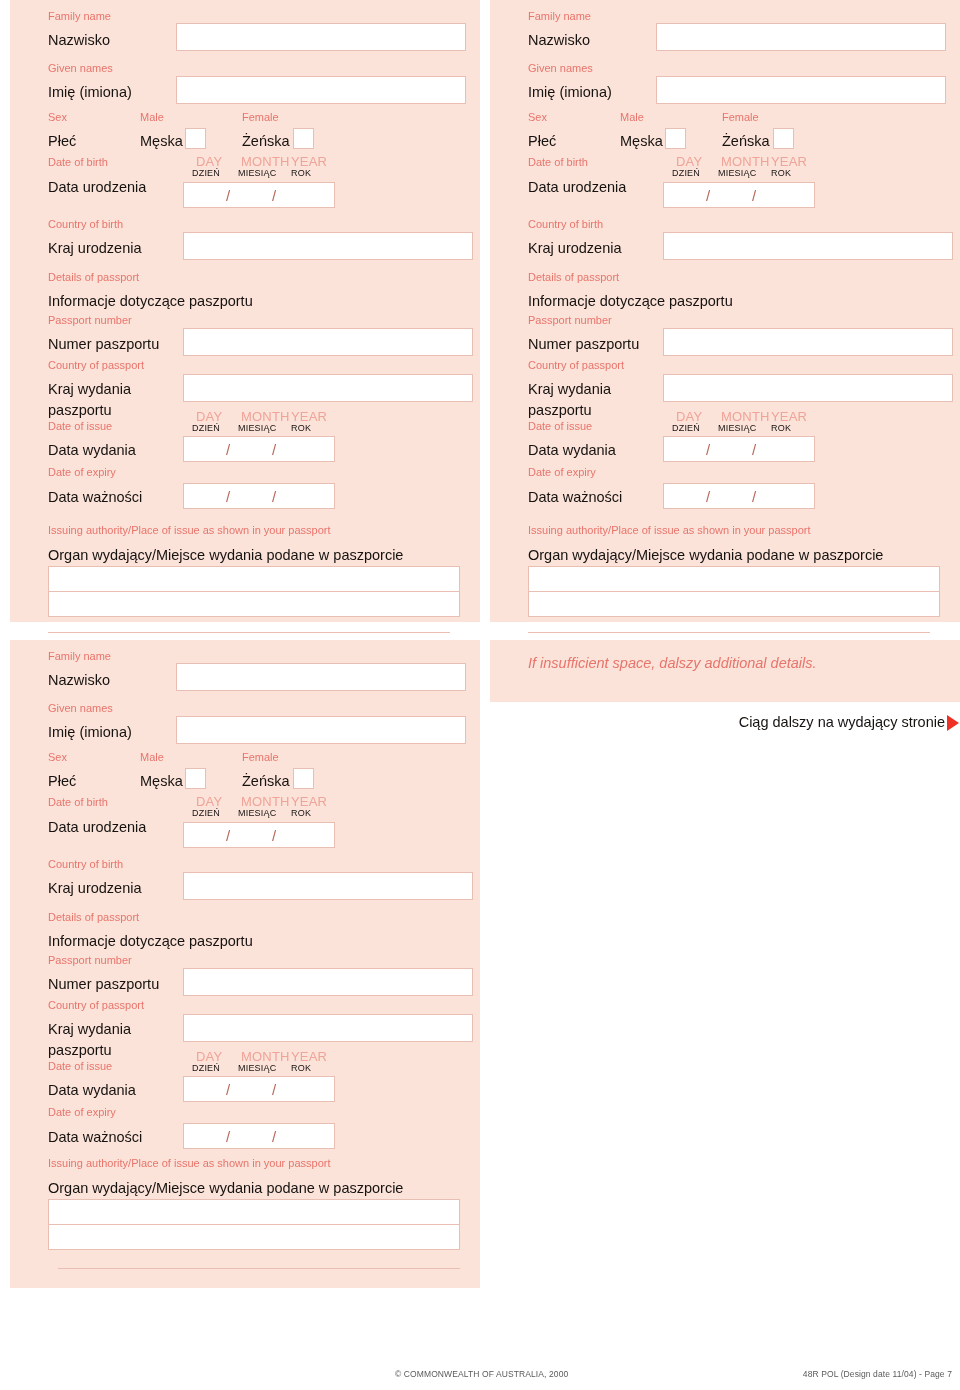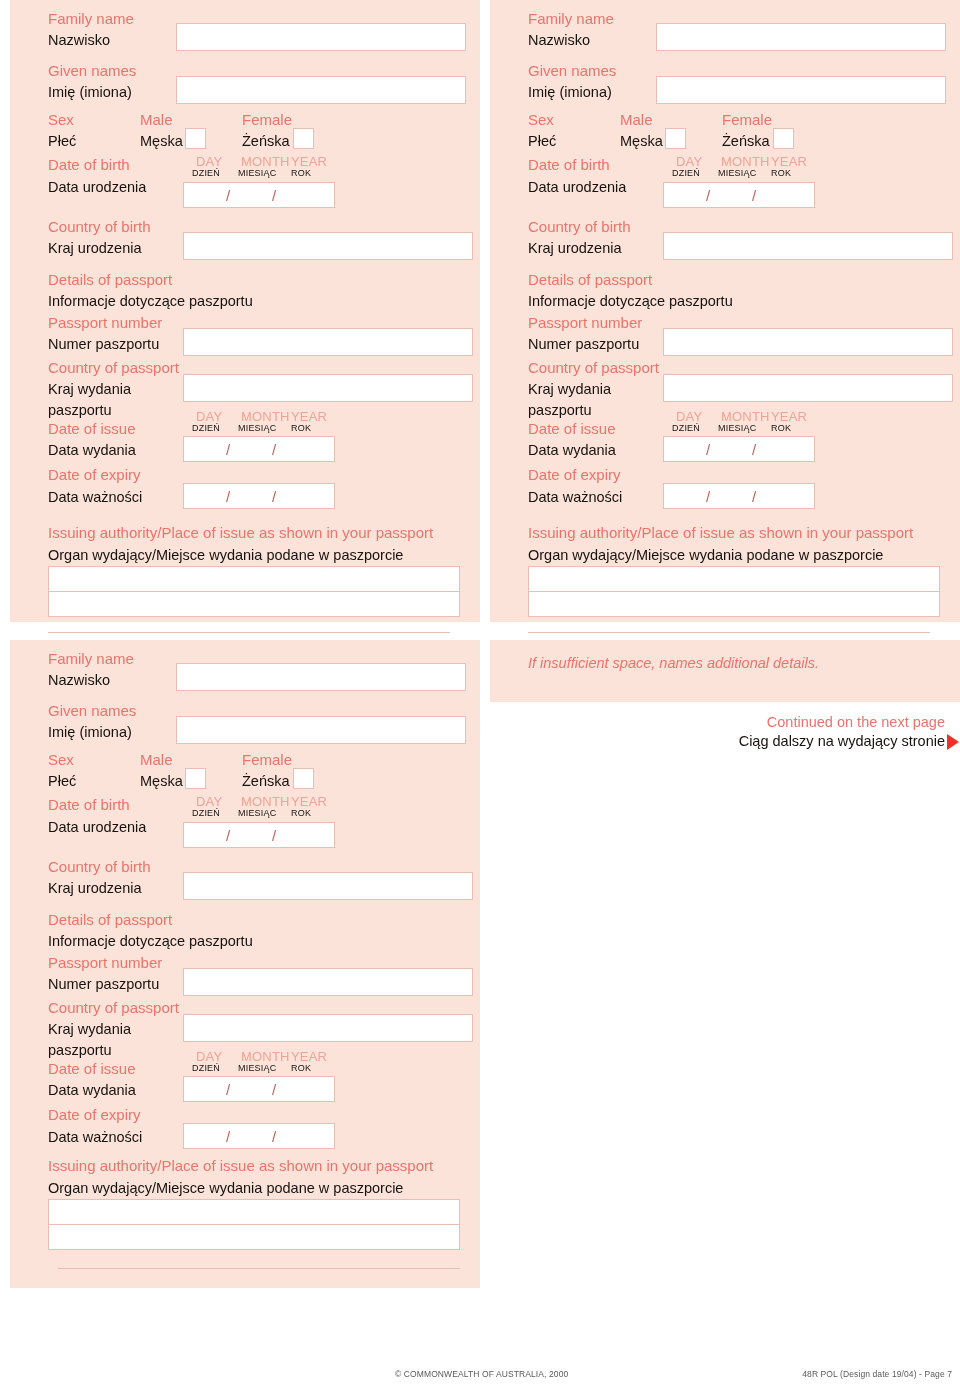--- a/index.html
+++ b/index.html
@@ -26,21 +26,21 @@
   #panel-right-top  { left: 490px; top: 0;     width: 470px; height: 622px; }
   #panel-left-bottom{ left: 10px;  top: 640px; width: 470px; height: 648px; }
   #panel-right-note { left: 490px; top: 640px; width: 470px; height: 62px; }
 
   
   .blk { position: absolute; left: 0; top: 0; width: 100%; height: 100%; }
 
   .en {
     position: absolute;
     color: #e8756b;
-    font-size: 15px;
+    font-size: 11px;
     white-space: nowrap;
     line-height: 1;
   }
   .pl {
     position: absolute;
     color: #16120f;
     font-size: 14.5px;
     white-space: nowrap;
     line-height: 1;
   }
@@ -382,23 +382,22 @@
     <span class="en" style="left:38px; top:518px;">Issuing authority/Place of issue as shown in your passport</span>
     <span class="pl" style="left:38px; top:541px;">Organ wydający/Miejsce wydania podane w paszporcie</span>
     <div class="box" style="left:38px; top:559px; width:412px; height:26px;"></div>
     <div class="box" style="left:38px; top:584px; width:412px; height:26px;"></div>
 
     <div class="hr" style="left:48px; top:628px; width:402px;"></div>
   </div>
 </div>
 
 <div class="panel" id="panel-right-note">
-  <span class="note-en" style="left:38px; top:16px;">If insufficient space, names additional details.</span>
+  <span class="note-en" style="left:38px; top:16px;">If insufficient space, dalszy additional details.</span>
 </div>
 
 <div id="continued">
-  <span class="c-en">Continued on the next page</span>
   <span class="c-pl">Ciąg dalszy na wydający stronie</span>
   <span id="cont-arrow"></span>
 </div>
 
 <span class="footer" id="footer-left">© COMMONWEALTH OF AUSTRALIA, 2000</span>
-<span class="footer" id="footer-right">48R POL (Design date 19/04) - Page 7</span>
+<span class="footer" id="footer-right">48R POL (Design date 11/04) - Page 7</span>
 
 </body></html>

